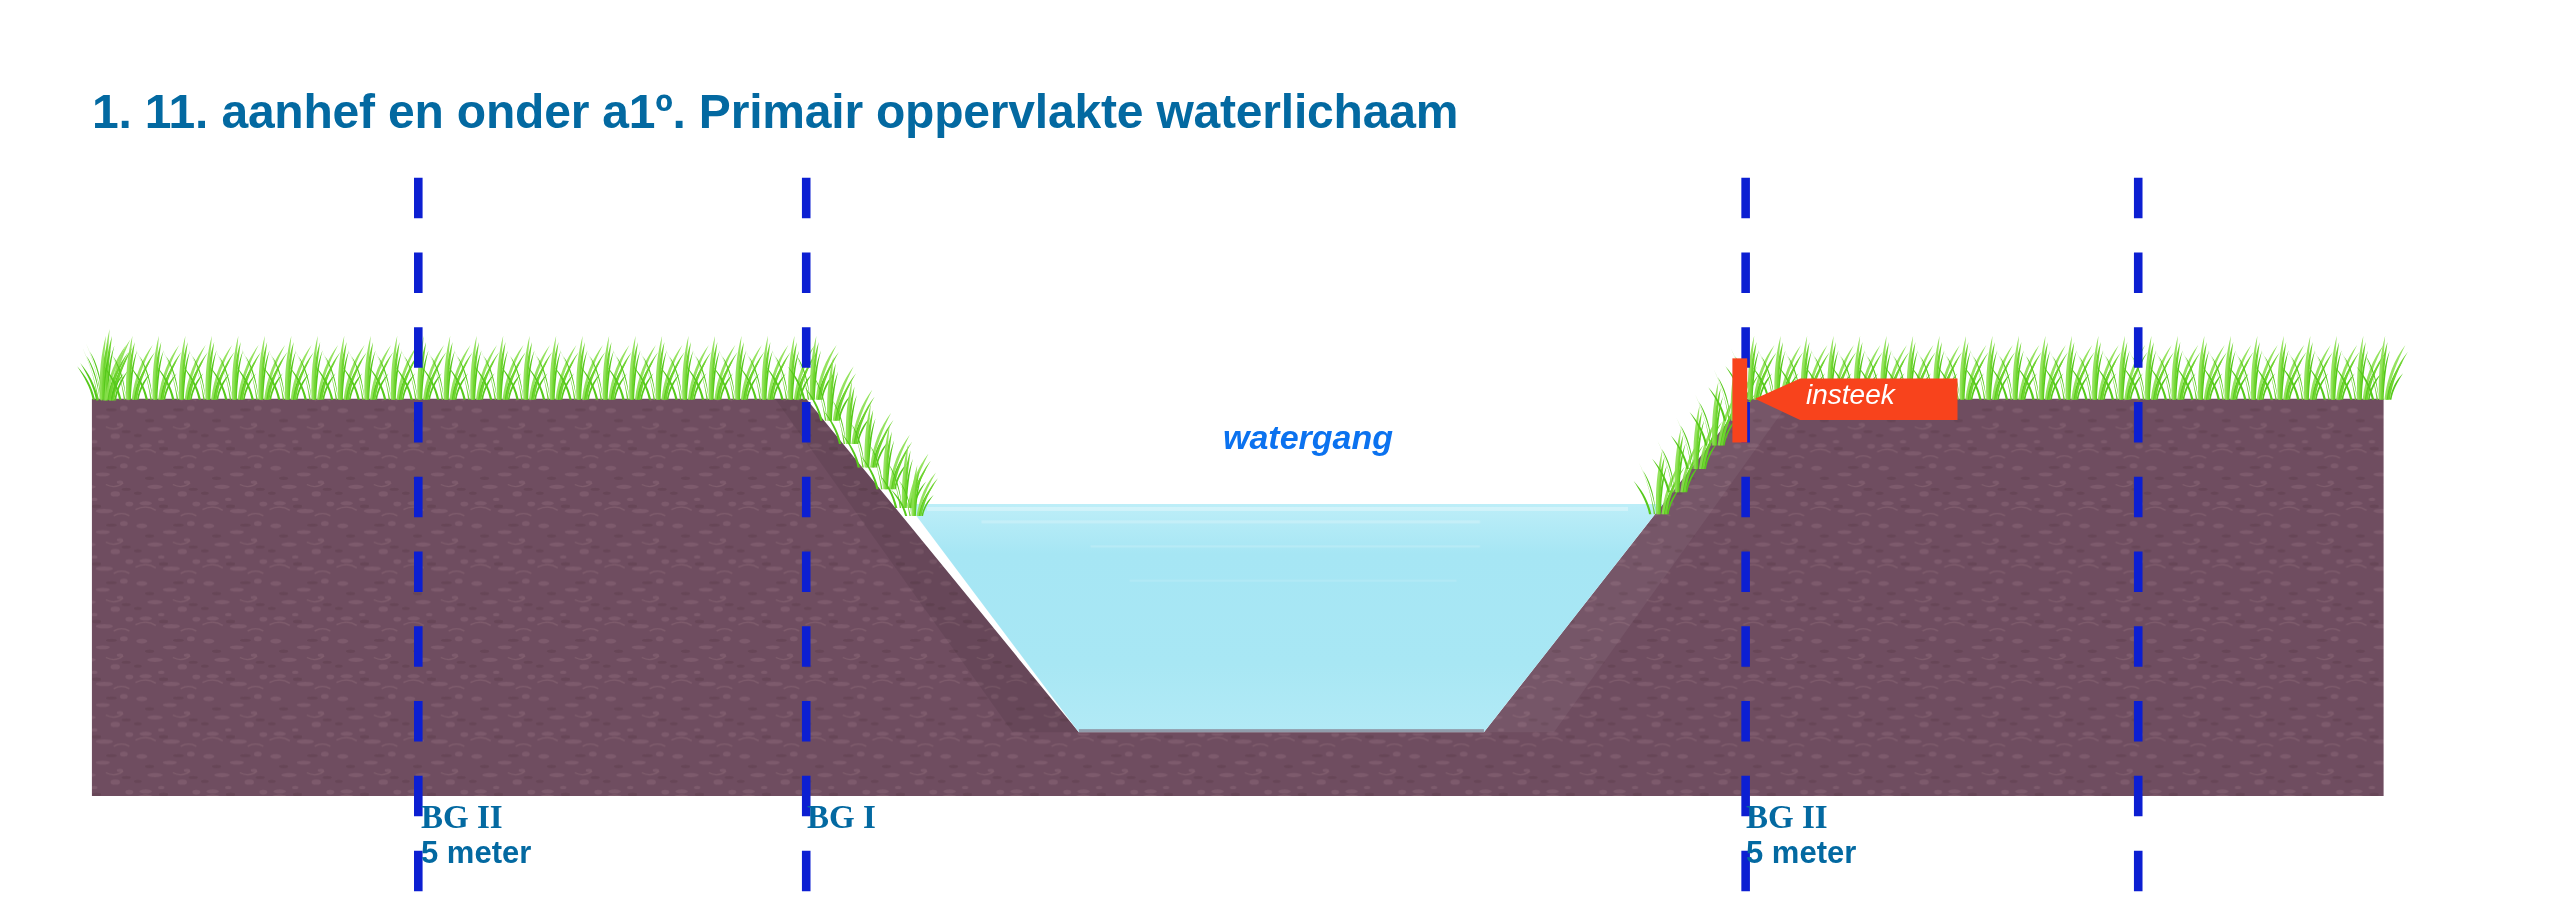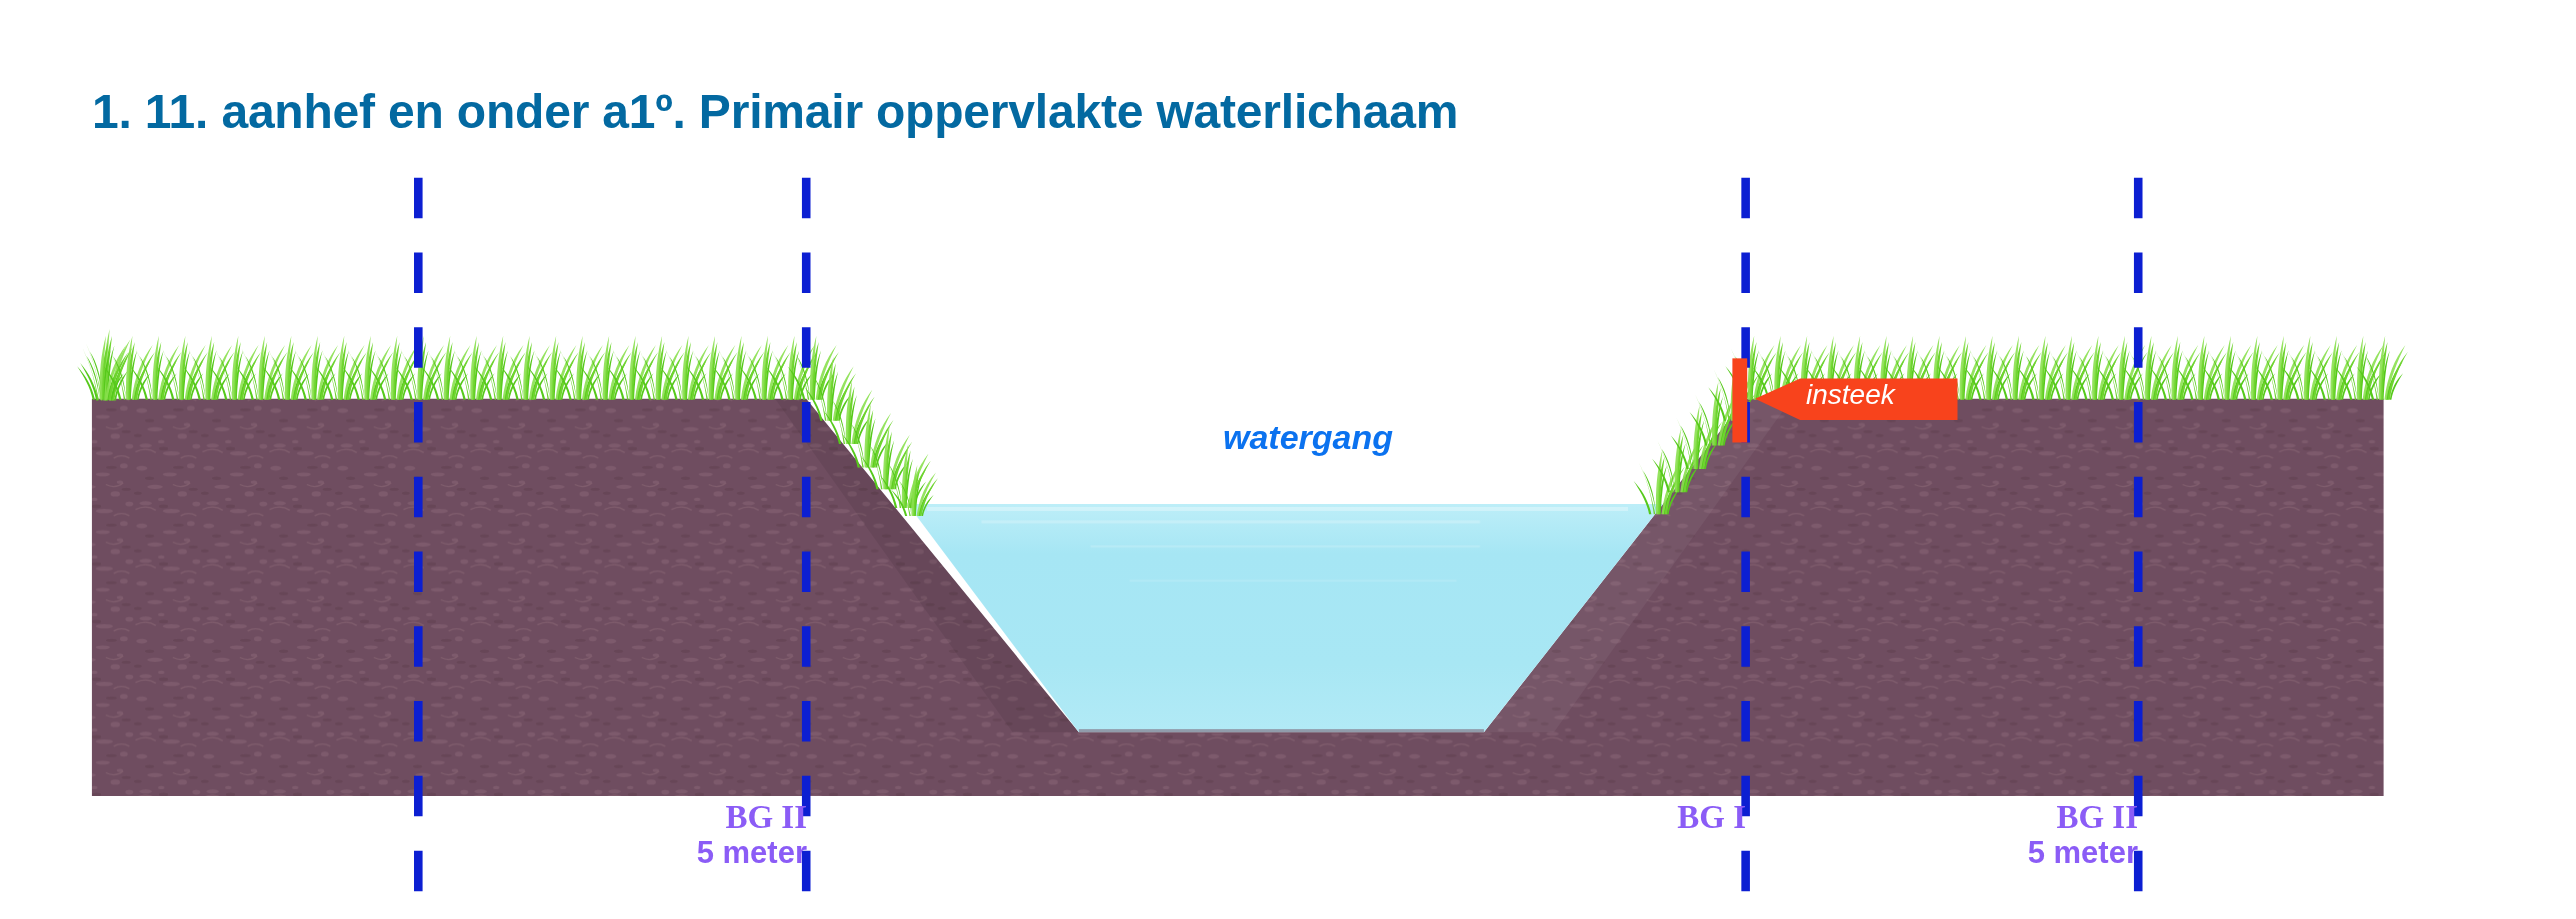--- a/index.html
+++ b/index.html
@@ -63,23 +63,23 @@
     font-style: italic;
     font-weight: normal;
     font-size: 28px;
     color: #ffffff;
     z-index: 6;
   }
 
   
   .zone {
     position: absolute;
-    text-align: right;
+    text-align: left;
     font-family: "Liberation Serif", serif;
-    color: #8b5cf6;
+    color: #0369a1;
     line-height: 1.12;
   }
   .zone .zname {
     display: block;
     font-family: "Liberation Serif", serif;
     font-weight: bold;
     font-size: 33px;
   }
   .zone .zwidth {
     display: block;

